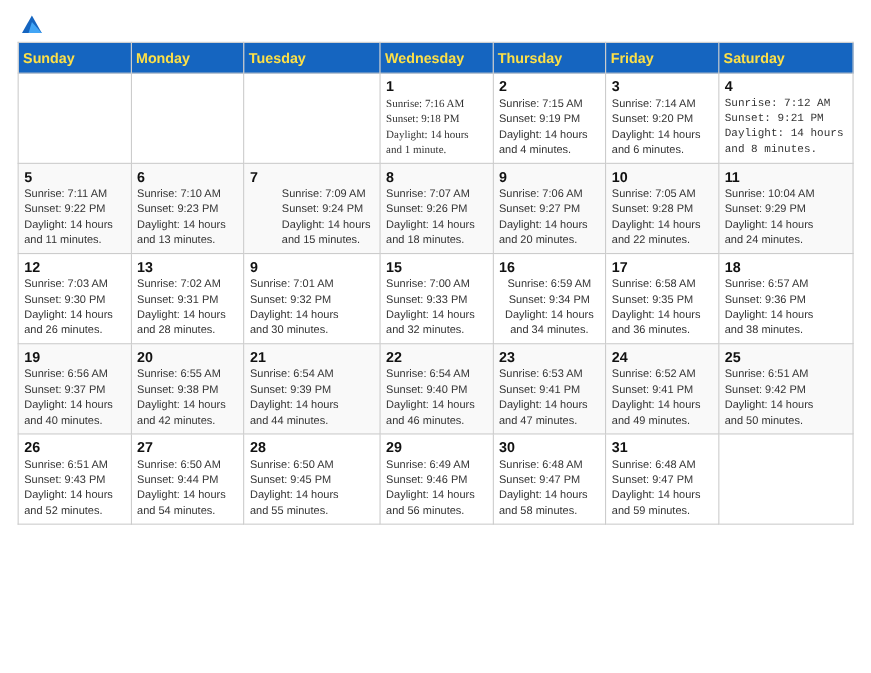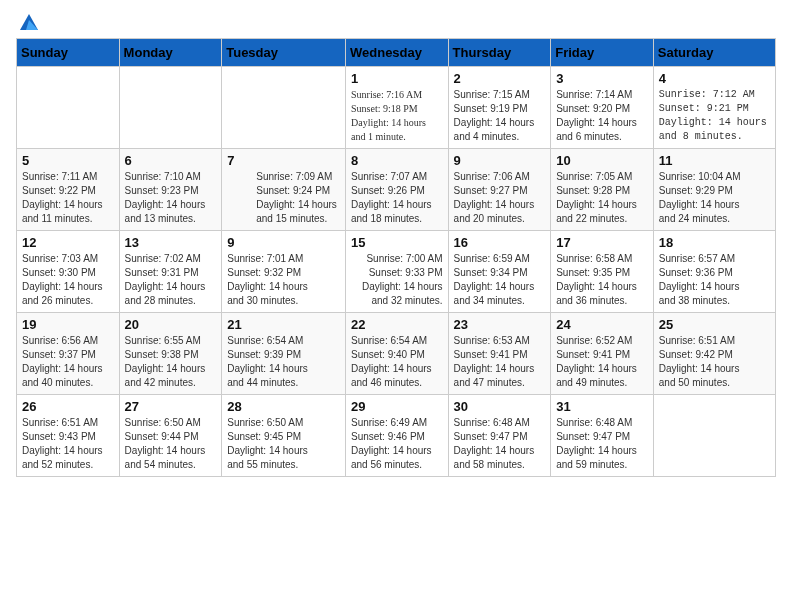--- a/index.html
+++ b/index.html
@@ -43,21 +43,21 @@
       font-size: 14px;
       color: #333;
     }
     .calendar {
       width: 100%;
       border-collapse: collapse;
       border: 1px solid #ccc;
     }
     .calendar th {
       background-color: #1565c0;
-      color: #000000;
+      color: #fde047;
       font-size: 13px;
       font-weight: bold;
       padding: 6px 4px;
       text-align: left;
       border: 1px solid #ccc;
     }
     .calendar td {
       vertical-align: top;
       padding: 4px 5px;
       border: 1px solid #ccc;
@@ -221,28 +221,28 @@
         </td>
         <td>
           <div class="day-number">9</div>
           <div class="day-info" style="white-space: pre-line;">Sunrise: 7:01 AM
 Sunset: 9:32 PM
 Daylight: 14 hours
 and 30 minutes.</div>
         </td>
         <td>
           <div class="day-number">15</div>
-          <div class="day-info" style="white-space: pre-line; text-align: right;">Sunrise: 7:00 AM
+          <div class="day-info" style="white-space: pre-line;">Sunrise: 7:00 AM
 Sunset: 9:33 PM
 Daylight: 14 hours
 and 32 minutes.</div>
         </td>
         <td>
           <div class="day-number">16</div>
-          <div class="day-info" style="white-space: pre-line;">Sunrise: 6:59 AM
+          <div class="day-info" style="white-space: pre-line; text-align: center;">Sunrise: 6:59 AM
 Sunset: 9:34 PM
 Daylight: 14 hours
 and 34 minutes.</div>
         </td>
         <td>
           <div class="day-number">17</div>
           <div class="day-info" style="white-space: pre-line;">Sunrise: 6:58 AM
 Sunset: 9:35 PM
 Daylight: 14 hours
 and 36 minutes.</div>

